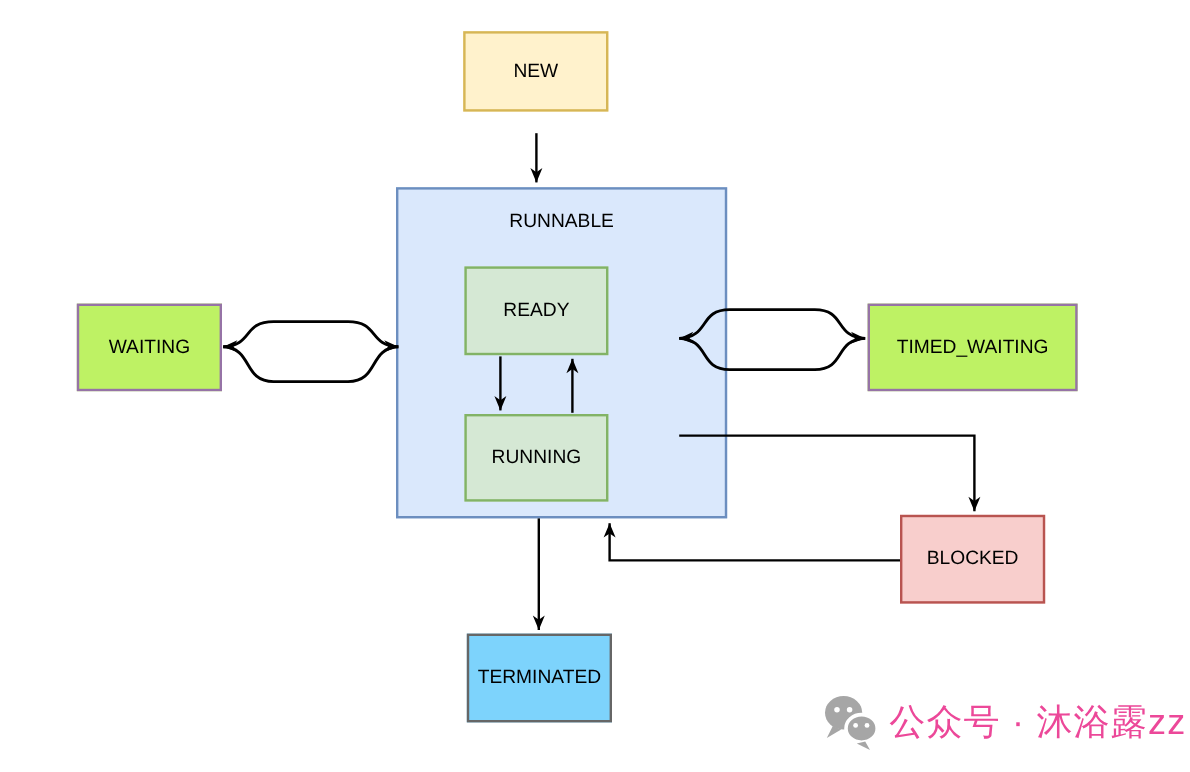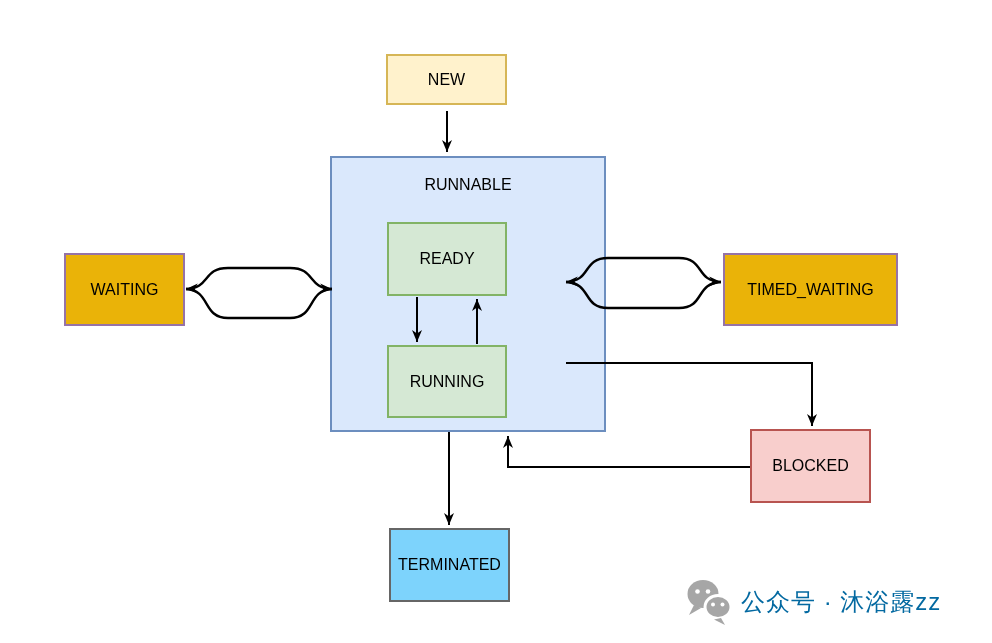--- a/index.html
+++ b/index.html
@@ -39,25 +39,25 @@
     left: 0;
     right: 0;
     text-align: center;
     font-size: 16px;
     color: #000000;
   }
   
   .fill-yellow { background: #fff2cc; border-color: #d6b656; }
   .fill-blue   { background: #dae8fc; border-color: #6c8ebf; }
   .fill-green  { background: #d5e8d4; border-color: #82b366; }
-  .fill-purple { background: #eab308; border-color: #9673a6; }
+  .fill-purple { background: #bef264; border-color: #9673a6; }
   .fill-red    { background: #f8cecc; border-color: #b85450; }
   .fill-gray   { background: #7dd3fc; border-color: #666666; }
 
-  #node-new           { left: 386px; top: 54px;  width: 121px; height: 51px; }
+  #node-new           { left: 386px; top: 26px;  width: 121px; height: 67px; }
   #container-runnable { left: 330px; top: 156px; width: 276px; height: 276px; }
   #node-ready         { left: 387px; top: 222px; width: 120px; height: 74px; z-index: 2; }
   #node-running       { left: 387px; top: 345px; width: 120px; height: 73px; z-index: 2; }
   #node-waiting       { left: 64px;  top: 253px; width: 121px; height: 73px; }
   #node-timed-waiting { left: 723px; top: 253px; width: 175px; height: 73px; }
   #node-blocked       { left: 750px; top: 429px; width: 121px; height: 74px; }
   #node-terminated    { left: 389px; top: 528px; width: 121px; height: 74px; }
 
   .edges-layer {
     position: absolute;
@@ -81,22 +81,22 @@
   .watermark {
     position: absolute;
     left: 686px;
     top: 578px;
     display: flex;
     align-items: center;
     gap: 9px;
     z-index: 4;
   }
   .watermark-text {
-    font-size: 24px;
-    color: #0369a1;
+    font-size: 30px;
+    color: #ec4899;
     letter-spacing: 1px;
     font-family: "Liberation Sans", sans-serif;
   }
 </style>
 </head>
 <body>
 
 <div class="canvas">
 
   <div class="container fill-blue" id="container-runnable">

